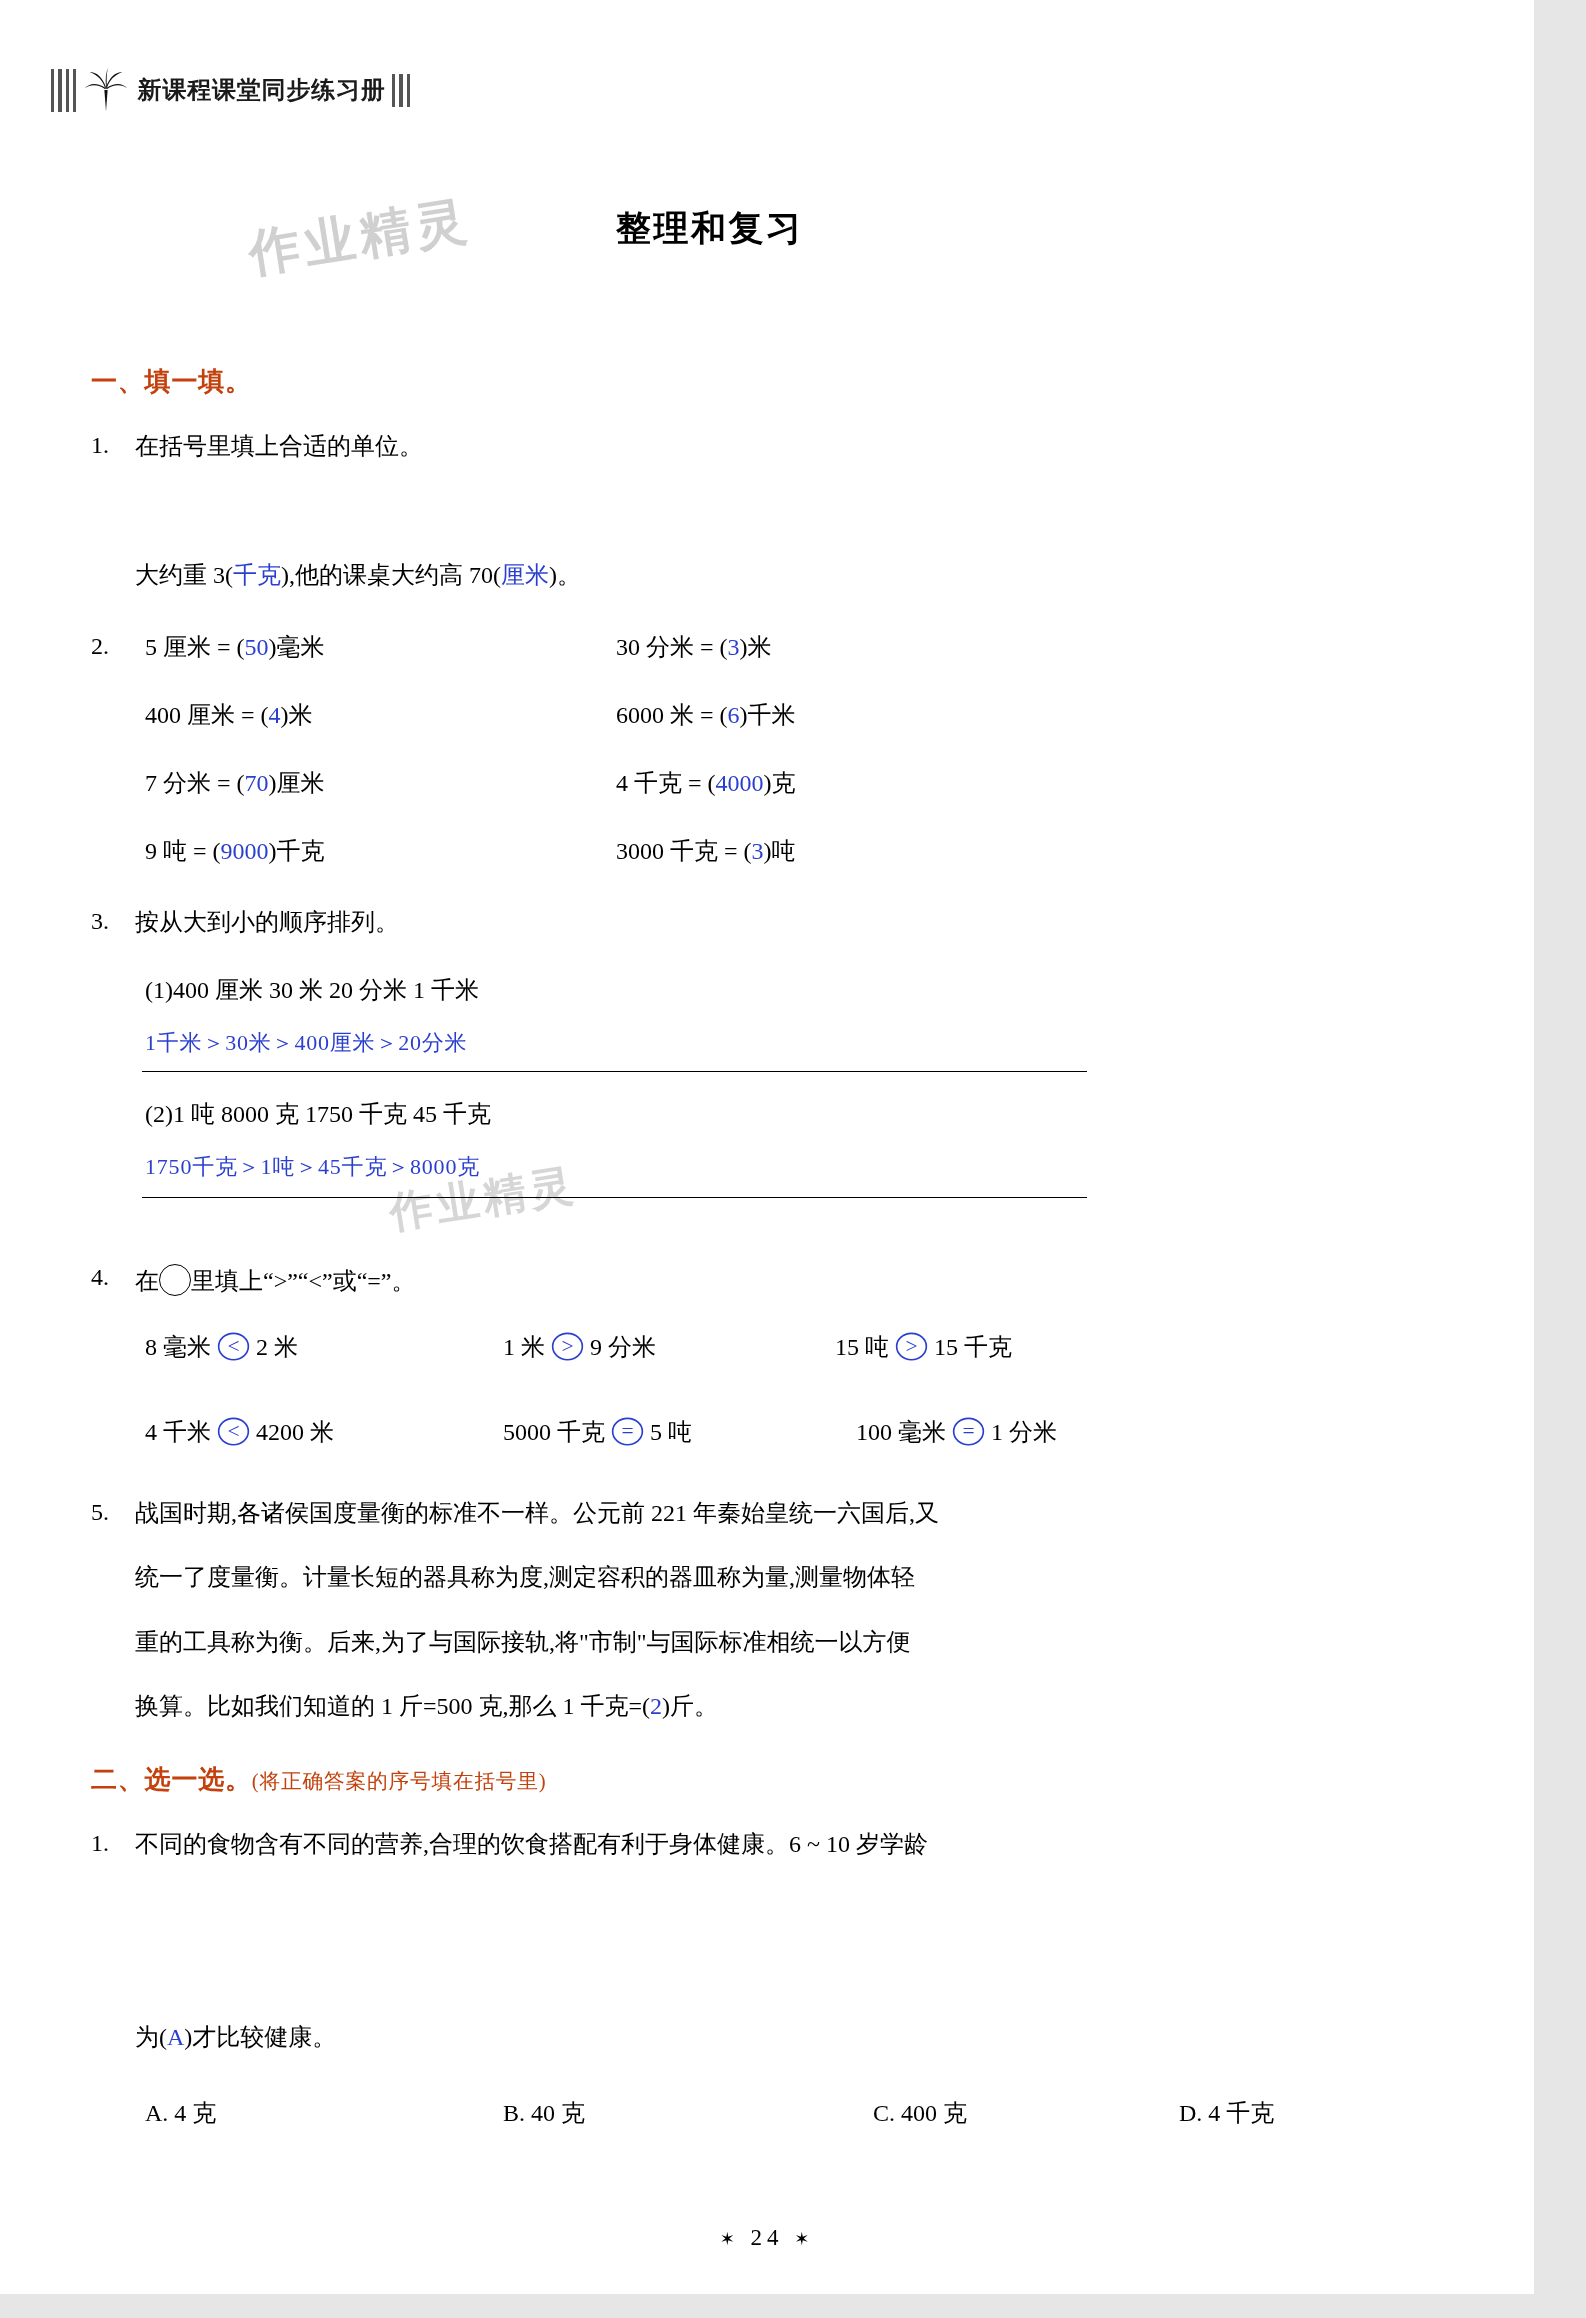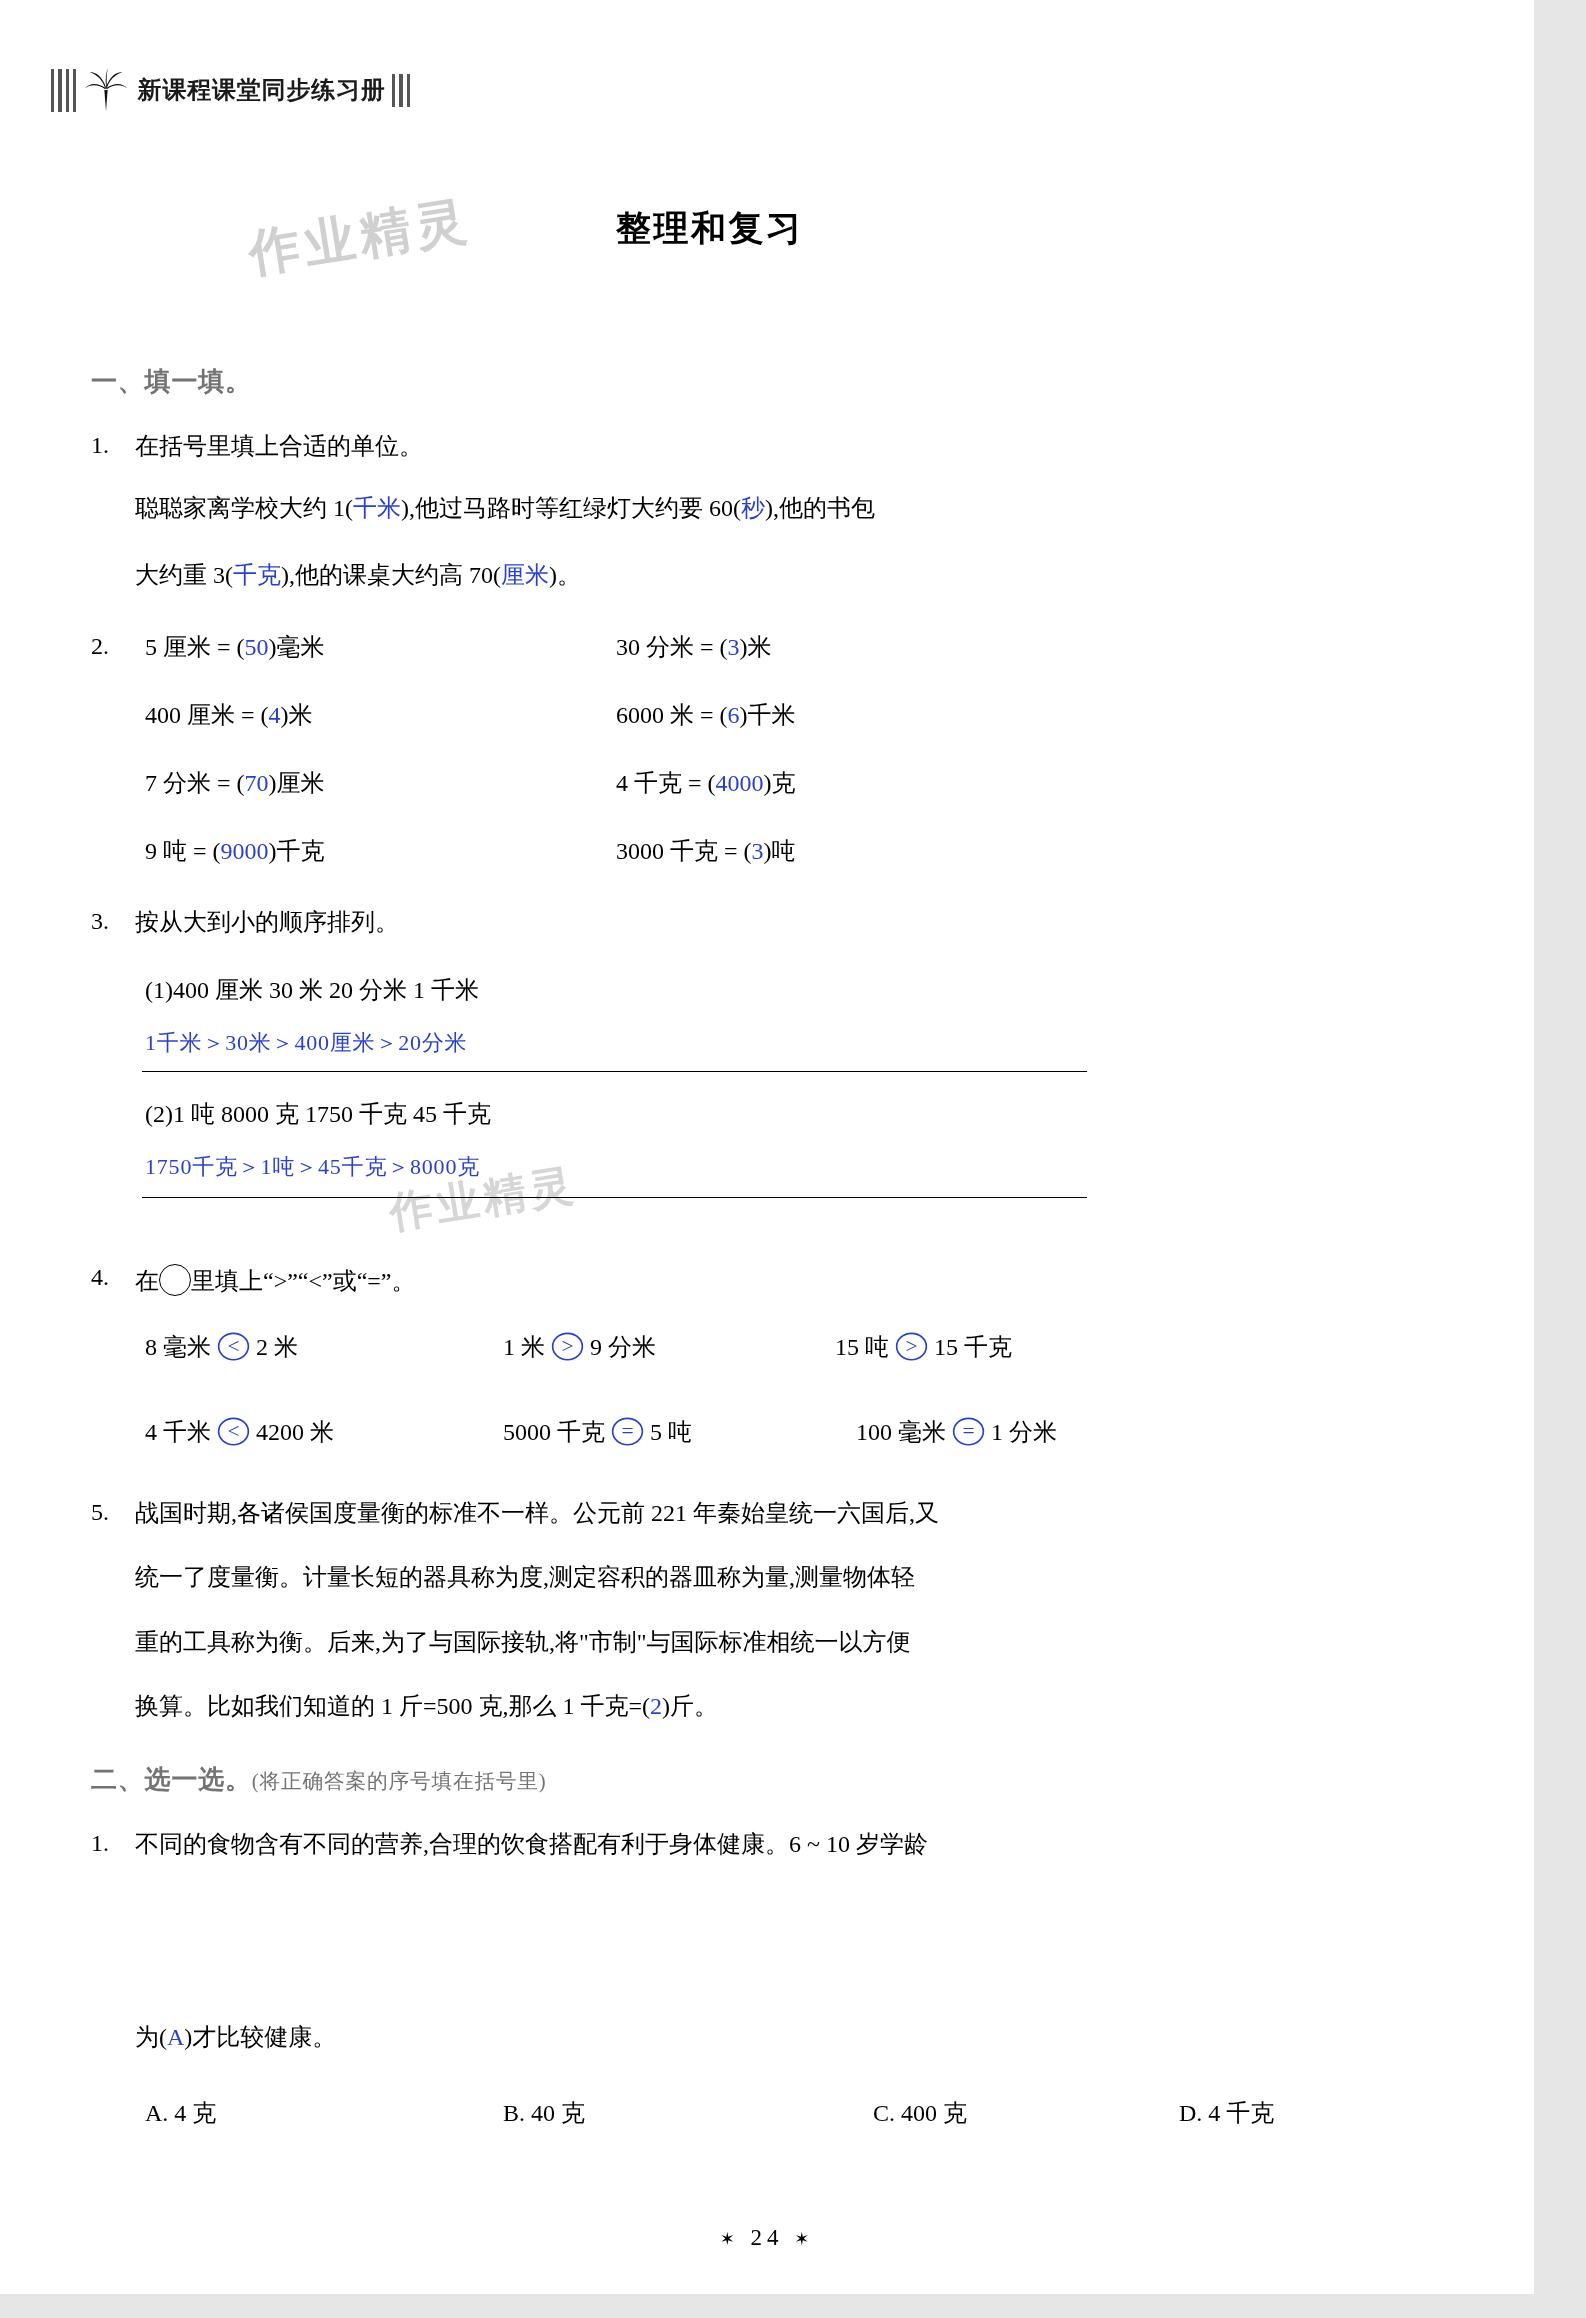--- a/index.html
+++ b/index.html
@@ -112,21 +112,21 @@
     font-weight: bold;
     letter-spacing: 2.5px;
     color: #000;
   }
   
   .sec-title {
     position: absolute;
     font-size: 26px;
     font-weight: bold;
     letter-spacing: 0.8px;
-    color: #737373;
+    color: #c2410c;
   }
   .sec-note {
     font-size: 20.7px;
     font-weight: normal;
   }
   .row {
     position: absolute;
     font-size: 24px;
     color: #000;
     white-space: nowrap;
@@ -216,23 +216,20 @@
     <div class="wm wm1">作业精灵</div>
     <div class="wm wm2">作业精灵</div>
 
     <div class="main-title">整理和复习</div>
 
     <div class="sec-title" style="left:91px; top:364px;">一、填一填。</div>
 
     <div class="num" style="left:91px; top:432px;">1.</div>
     <div class="row" style="left:135px; top:432px;">在括号里填上合适的单位。</div>
 
-    <div class="row" style="left:135px; top:494px;">
-      <span>聪聪家离学校大约 1(</span><span class="ans">千米</span><span>),他过马路时等红绿灯大约要 60(</span><span class="ans">秒</span><span>),他的书包</span>
-    </div>
 
     <div class="row" style="left:135px; top:561px;text-align:right;">
       <span>大约重 3(</span><span class="ans">千克</span><span>),他的课桌大约高 70(</span><span class="ans">厘米</span><span>)。</span>
     </div>
 
     <div class="num" style="left:91px; top:633px;">2.</div>
 
     <div class="row" style="left:145px; top:633px;">
       <span>5 厘米 = (</span><span class="ans">50</span><span>)毫米</span>
     </div>

